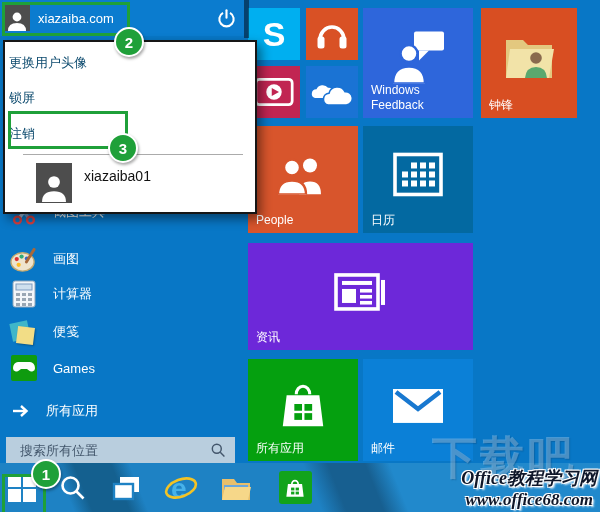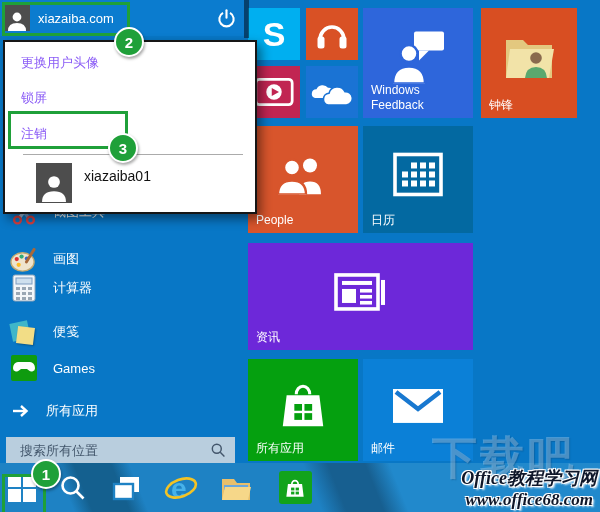--- a/index.html
+++ b/index.html
@@ -11,21 +11,21 @@
   .hdr-edge{position:absolute;left:244px;top:0;width:5px;height:38px;background:rgba(5,22,38,.55);z-index:3;}
   #user-btn{position:absolute;left:4px;top:4px;height:28px;display:flex;align-items:center;gap:8px;}
   .avatar{background:#4d4d4d;display:flex;align-items:flex-end;justify-content:center;overflow:hidden;}
   #user-btn .avatar{width:26px;height:26px;}
   #user-name{color:#fff;font-size:13px;}
   #power-btn{position:absolute;left:212px;top:5px;width:28px;height:26px;display:flex;align-items:center;justify-content:center;}
 
   
   #popup{position:absolute;left:3px;top:40px;width:250px;height:170px;background:#fff;border:2px solid #161616;
          box-shadow:4px 5px 10px rgba(0,0,0,.45);z-index:10;}
-  .pop-item{position:absolute;left:16px;font-size:13px;color:#8b5cf6;cursor:default;}
+  .pop-item{position:absolute;left:4px;font-size:13px;color:#0c4a6e;cursor:default;}
   #pop-sep{position:absolute;left:18px;right:12px;top:112px;height:1px;background:#ababab;}
   #pop-acct{position:absolute;left:19px;top:121px;display:flex;align-items:flex-start;gap:12px;padding-left:12px;}
   #pop-acct .avatar{width:36px;height:40px;}
   #pop-acct-name{font-size:14px;color:#111;margin-top:5px;}
 
   
   .app-item{position:absolute;left:10px;display:flex;align-items:center;gap:16px;height:32px;z-index:2;}
   .app-item .lbl{color:#fff;font-size:13px;}
   .app-ic{width:27px;height:27px;display:flex;align-items:center;justify-content:center;position:relative;}
   #all-apps{position:absolute;left:12px;top:402px;display:flex;align-items:center;gap:17px;z-index:2;}
@@ -139,21 +139,21 @@
         <circle cx="7" cy="13" r="2.2" fill="#d33"></circle>
           <circle cx="12" cy="10.5" r="2.2" fill="#3a7"></circle>
         <circle cx="17.5" cy="12.5" r="2.2" fill="#36c"></circle>
           <circle cx="9" cy="19" r="2.2" fill="#fb2"></circle>
         <line x1="17" y1="16" x2="25" y2="3" stroke="#a8683a" stroke-width="3" stroke-linecap="round"></line>
       </svg>
     </span>
     <span class="lbl">画图</span>
   </div>
 
-  <div class="app-item" style="top:272px;justify-content:center;">
+  <div class="app-item" style="top:278px;justify-content:center;">
     <span class="app-ic">
       <svg width="24" height="28" viewBox="0 0 24 28">
         <rect x="1" y="1" width="22" height="26" rx="2" fill="#f3f6f9" stroke="#8fa6bb"></rect>
         <rect x="4" y="4" width="16" height="6" fill="#cfe0ee" stroke="#7e9cc0"></rect>
         <g fill="#9aa7b4">
           <rect x="4" y="13" width="4" height="3"></rect>
             <rect x="10" y="13" width="4" height="3"></rect>
             <rect x="16" y="13" width="4" height="3"></rect>
           <rect x="4" y="18" width="4" height="3"></rect>
             <rect x="10" y="18" width="4" height="3"></rect>

